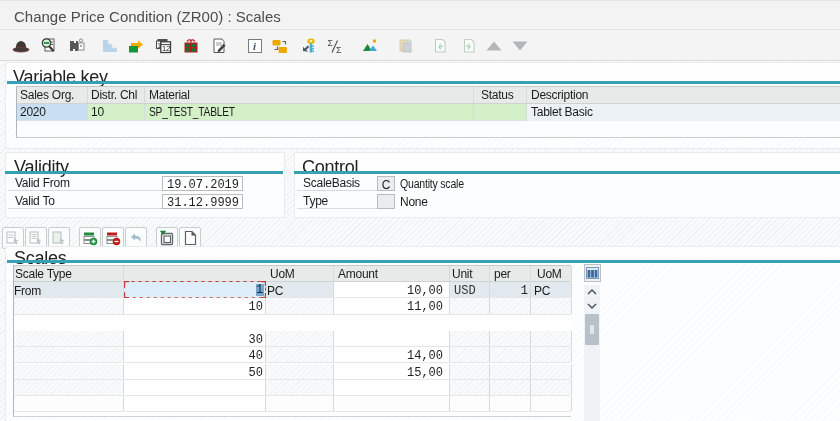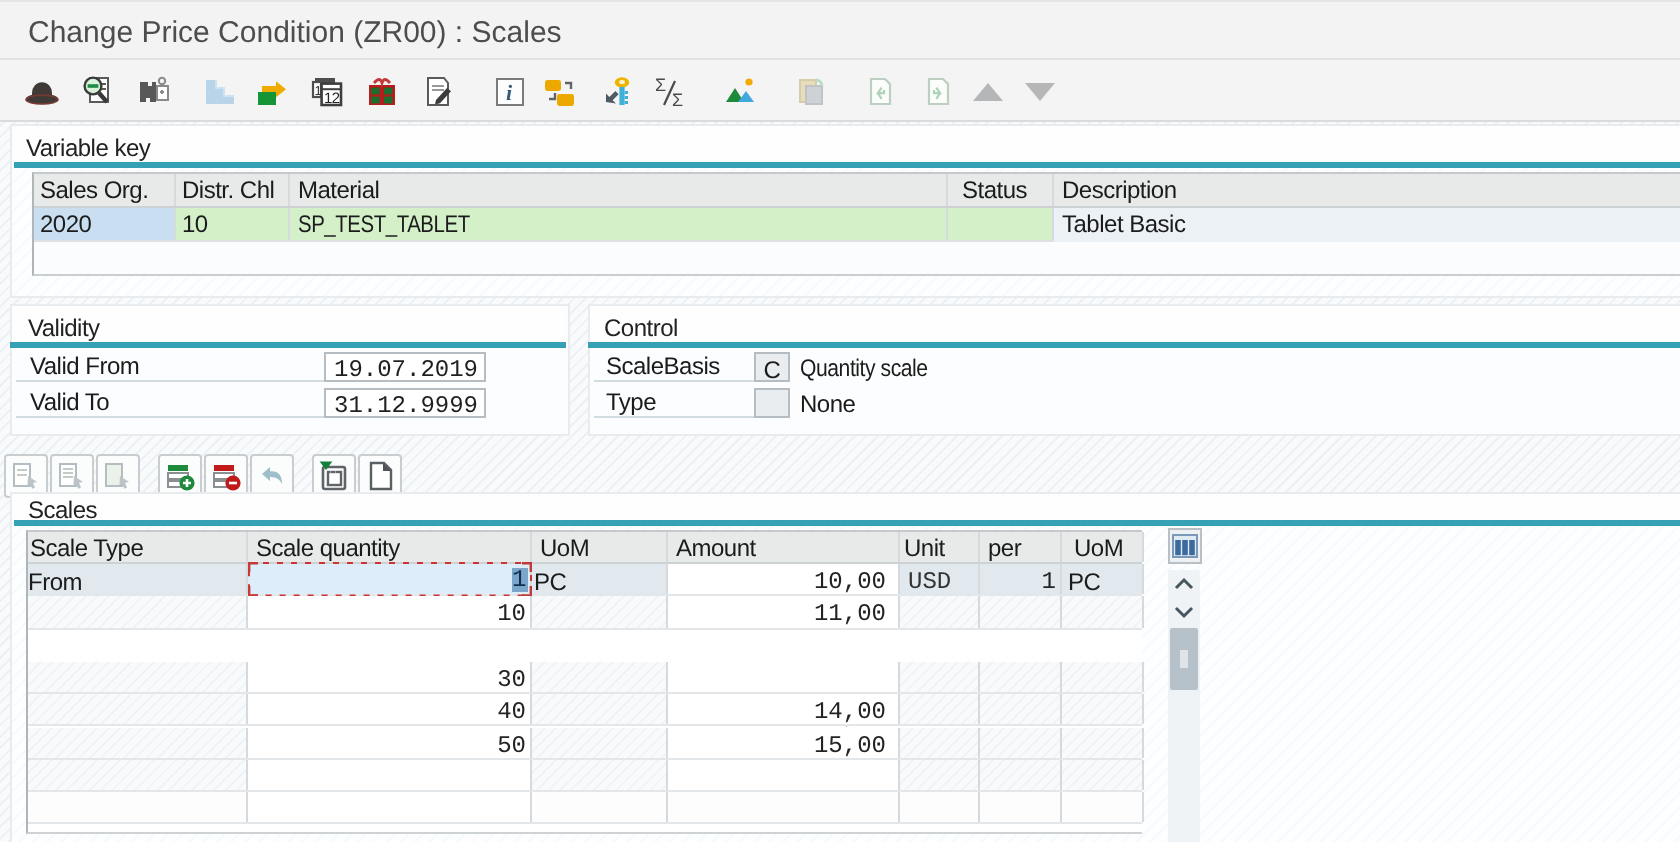--- a/index.html
+++ b/index.html
@@ -11,21 +11,21 @@
 .abs{position:absolute;}
 
 #titlebar{left:0;top:0;width:840px;height:30px;background:#f3f3f3;border-top:1px solid #e3e5e6;border-bottom:1px solid #e0e1e2;box-sizing:border-box;}
 #titlebar span{position:absolute;left:14px;top:7px;font-size:15px;color:#4d4d4d;letter-spacing:0;}
 #toolbar{left:0;top:30px;width:840px;height:31px;background:#f4f4f4;border-bottom:1px solid #d9dcdd;box-sizing:border-box;}
 .tbi{position:absolute;top:6px;width:18px;height:18px;}
 
 .group{background:repeating-linear-gradient(135deg,#f7fafb 0 1px,#fdfeff 1px 5px);border:1px solid #e8ecee;}
 .groupw{background:#fcfdfe;border:1px solid #e8ecee;}
 .gband{position:absolute;background:#fefefe;}
-.glabel{position:absolute;font-size:12px;color:#222;text-align:right;}
+.glabel{position:absolute;font-size:18px;color:#222;text-align:right;}
 .trule{position:absolute;height:2.5px;background:#36a0b5;}
 
 .vkhead{background:#e8eaea;}
 .cellb{border-right:1px solid #d6dadc;box-sizing:border-box;}
 
 .inp{position:absolute;background:#fff;border:1px solid #b6bdc2;box-sizing:border-box;
      font-family:"Liberation Mono",monospace;font-size:12px;color:#1f1f1f;letter-spacing:0;}
 .rowlab{position:absolute;border-bottom:1px solid #d3dce1;}
 
 .sbtn{position:absolute;top:227px;width:22px;height:22px;background:#fbfcfc;border:1px solid #c8cdd0;box-sizing:border-box;border-radius:2px;}
@@ -253,21 +253,20 @@
 
   <div class="abs group" style="left:5px;top:246px;width:835px;height:175px;border-right:none;border-bottom:none;"></div>
   <div class="gband" style="left:6px;top:247px;width:834px;height:13px;"></div>
   <div class="glabel" style="left:14px;top:248px;">Scales</div>
   <div class="trule" style="left:7px;top:260px;width:833px;"></div>
 
   <div id="scalestable">
       <div class="abs" style="left:13px;top:265px;width:558px;height:152px;border-left:1px solid #aeb6ba;border-top:1px solid #c3c9cc;border-bottom:1px solid #cdd2d5;box-sizing:border-box;background:#fff;">
         <div class="abs" style="left:0;top:0;width:557px;height:16px;background:#e8eaea;border-bottom:1px solid #cdd2d4;box-sizing:border-box;">
           <div class="abs cellb" style="left:0px;top:0;width:110px;height:15px;padding:1px 0 0 1px;">Scale Type</div>
-          <div class="abs cellb" style="left:110px;top:0;width:142px;height:15px;padding:1px 0 0 4px;">Scale quantity</div>
           <div class="abs cellb" style="left:252px;top:0;width:68px;height:15px;padding:1px 0 0 4px;">UoM</div>
           <div class="abs cellb" style="left:320px;top:0;width:116px;height:15px;padding:1px 0 0 4px;">Amount</div>
           <div class="abs cellb" style="left:436px;top:0;width:40px;height:15px;padding:1px 0 0 2px;">Unit</div>
           <div class="abs cellb" style="left:476px;top:0;width:41px;height:15px;padding:1px 0 0 4px;">per</div>
           <div class="abs cellb" style="left:517px;top:0;width:41px;height:15px;padding:1px 0 0 6px;">UoM</div>
         </div>
         <div class="abs" style="left:0;top:16px;width:557px;height:16.3px;border-bottom:1px solid #e3e7e9;box-sizing:border-box;">
           <div class="abs cellb" style="left:0px;top:0;width:110px;height:15.3px;background:#e2e9ee;"></div>
           <div class="abs cellb" style="left:110px;top:0;width:142px;height:15.3px;background:#ddeefa;"></div>
           <div class="abs cellb" style="left:252px;top:0;width:68px;height:15.3px;background:#e2e9ee;"></div>

